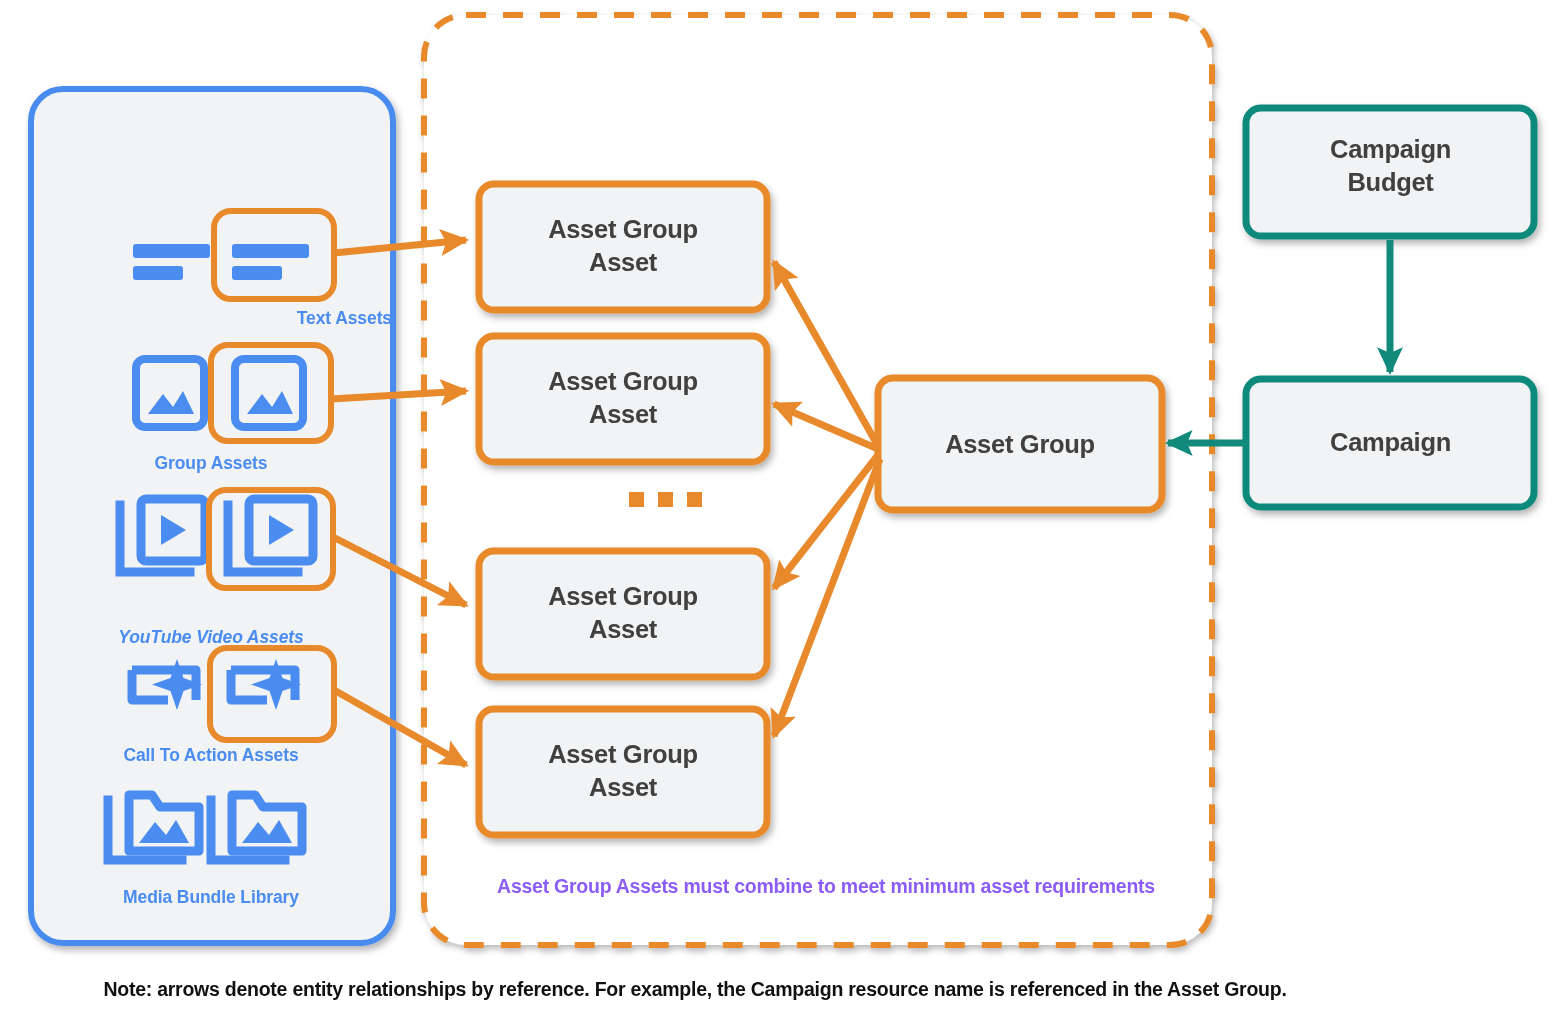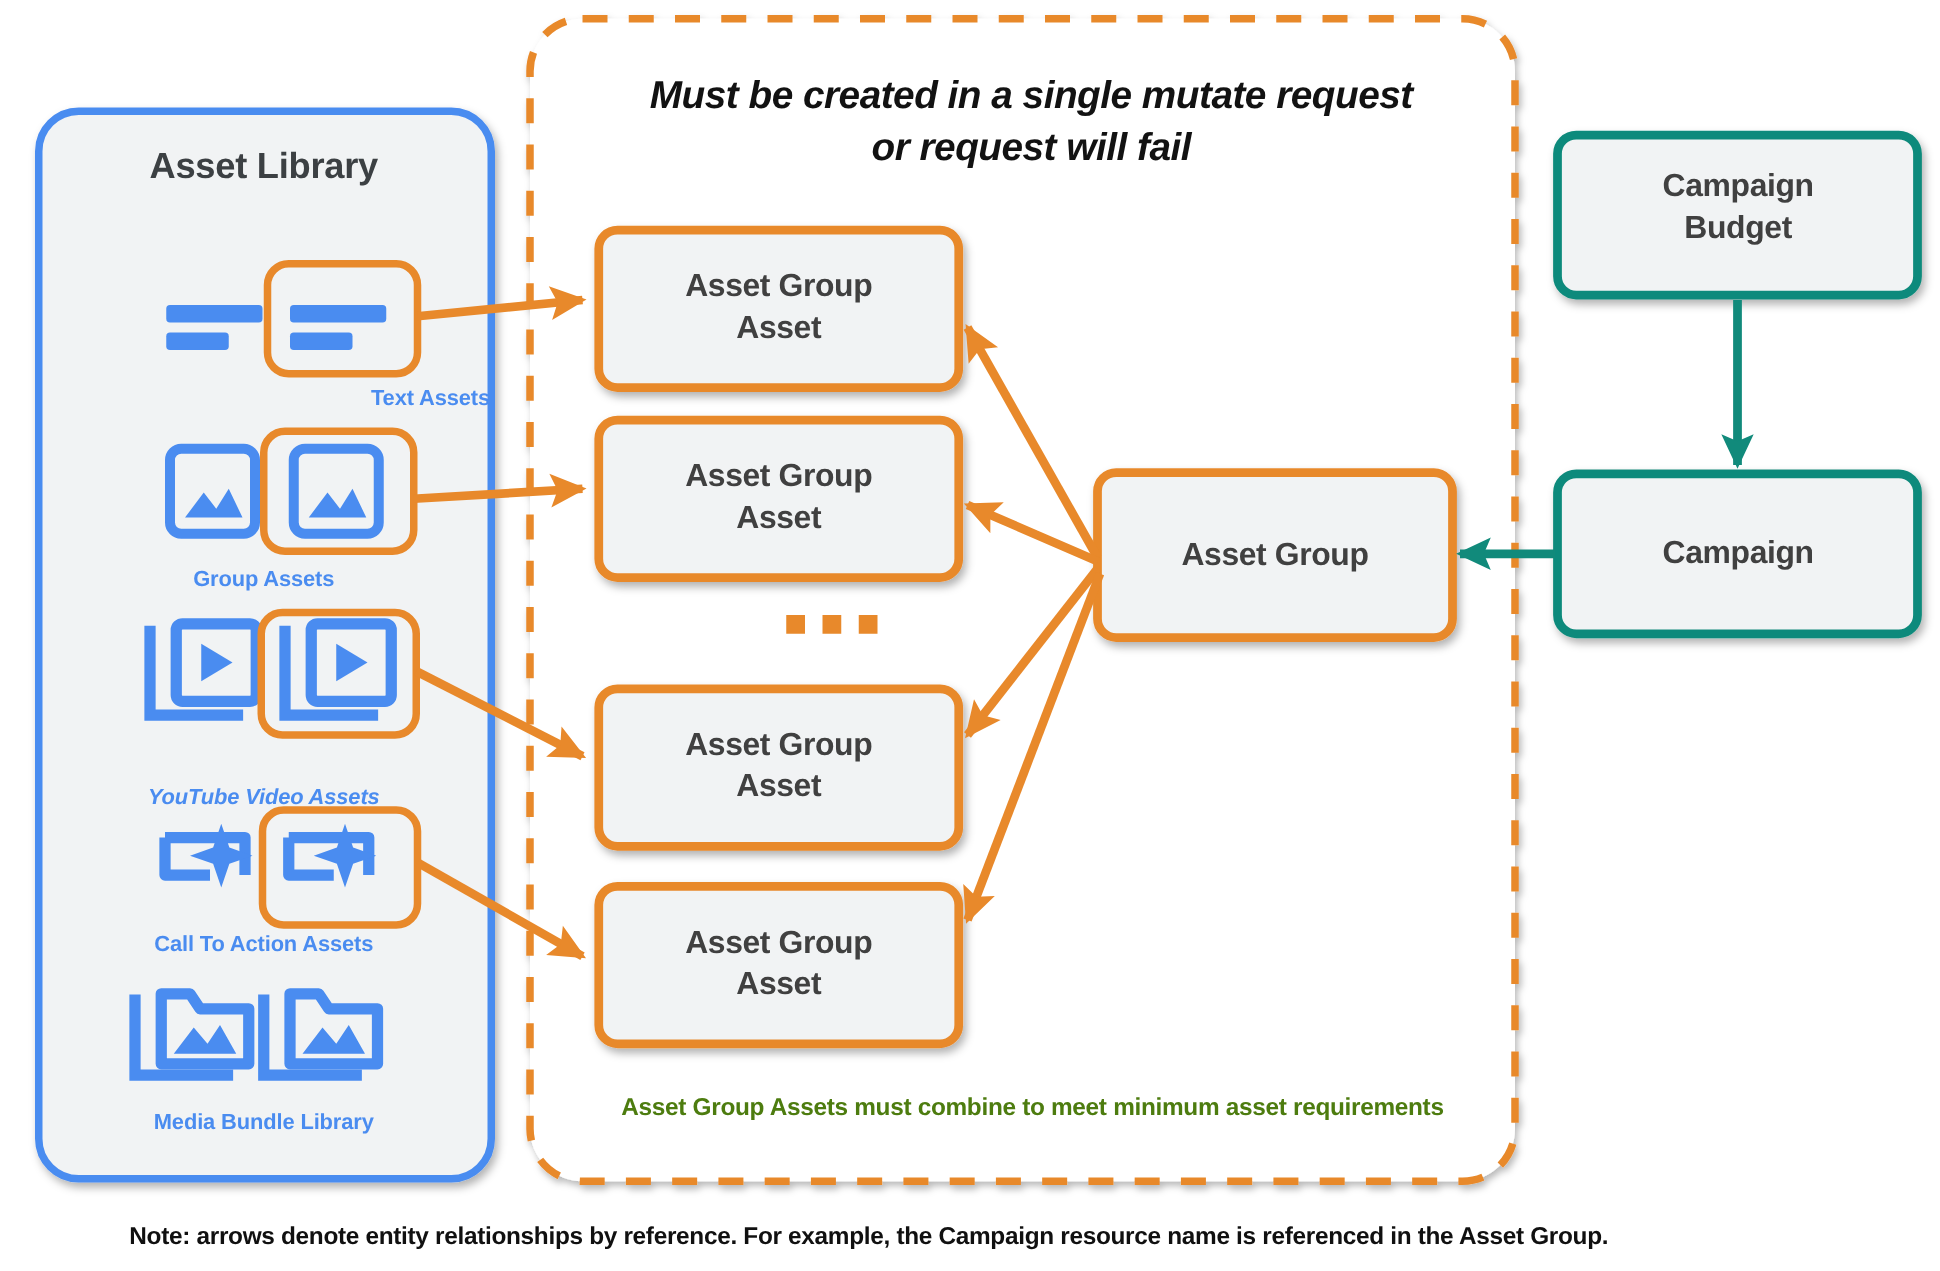--- a/index.html
+++ b/index.html
@@ -25,21 +25,21 @@
 
   .boxlabel{font-size:25.5px;font-weight:700;color:#404040;line-height:1.3;
             letter-spacing:-.3px;}
 
   .aga-label{width:290px;}
   .ag-label{left:880px;top:428px;width:280px;}
   .cb-label{left:1248px;top:133px;width:285px;line-height:1.3;}
   .cmp-label{left:1248px;top:426px;width:285px;}
 
   .inner-note{left:440px;top:875px;width:772px;font-size:19.5px;
-              font-weight:700;color:#4d7c0f;letter-spacing:-.25px;}
+              font-weight:700;color:#8b5cf6;letter-spacing:-.25px;}
 
   .footer-note{left:30px;top:978px;width:1330px;font-size:19.5px;
                font-weight:700;color:#101010;letter-spacing:-.25px;text-align:center;}
 </style>
 </head>
 <body>
 
 <div id="stage">
 
 <svg id="art" viewBox="0 0 1552 1017">
@@ -178,33 +178,28 @@
   </g>
   <g>
     <path d="M1390 240 L1390 372" fill="none" stroke="#118a7b" stroke-width="7" marker-end="url(#arrT)"></path>
   </g>
   <g>
     <path d="M1244 443 L1168 443" fill="none" stroke="#118a7b" stroke-width="7" marker-end="url(#arrT)"></path>
   </g>
 </svg>
 
 <div class="txt lib-title">
-  <div>Asset Library</div>
 </div>
 
 <div class="txt icon-caption" style="left:30px;top:308px;width:362px;text-align:right;">Text Assets</div>
 <div class="txt icon-caption" style="left:30px;top:453px;width:362px;">Group Assets</div>
 <div class="txt icon-caption" style="left:30px;top:627px;width:362px;font-style:italic;">YouTube Video  Assets</div>
 <div class="txt icon-caption" style="left:30px;top:745px;width:362px;">Call To Action Assets</div>
 <div class="txt icon-caption" style="left:30px;top:887px;width:362px;">Media Bundle  Library</div>
 
-<div class="txt banner">
-  <div>Must be created in a single mutate request</div>
-  <div>or request will fail</div>
-</div>
 
 <div class="txt boxlabel aga-label" style="left:478px;top:213px;">
   <div>Asset Group</div>
   <div>Asset</div>
 </div>
 <div class="txt boxlabel aga-label" style="left:478px;top:365px;">
   <div>Asset Group</div>
   <div>Asset</div>
 </div>
 <div class="txt boxlabel aga-label" style="left:478px;top:580px;">

